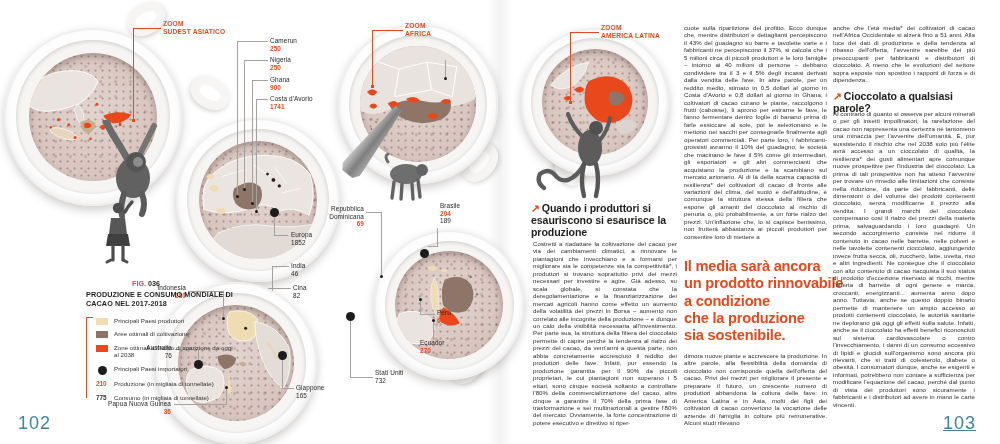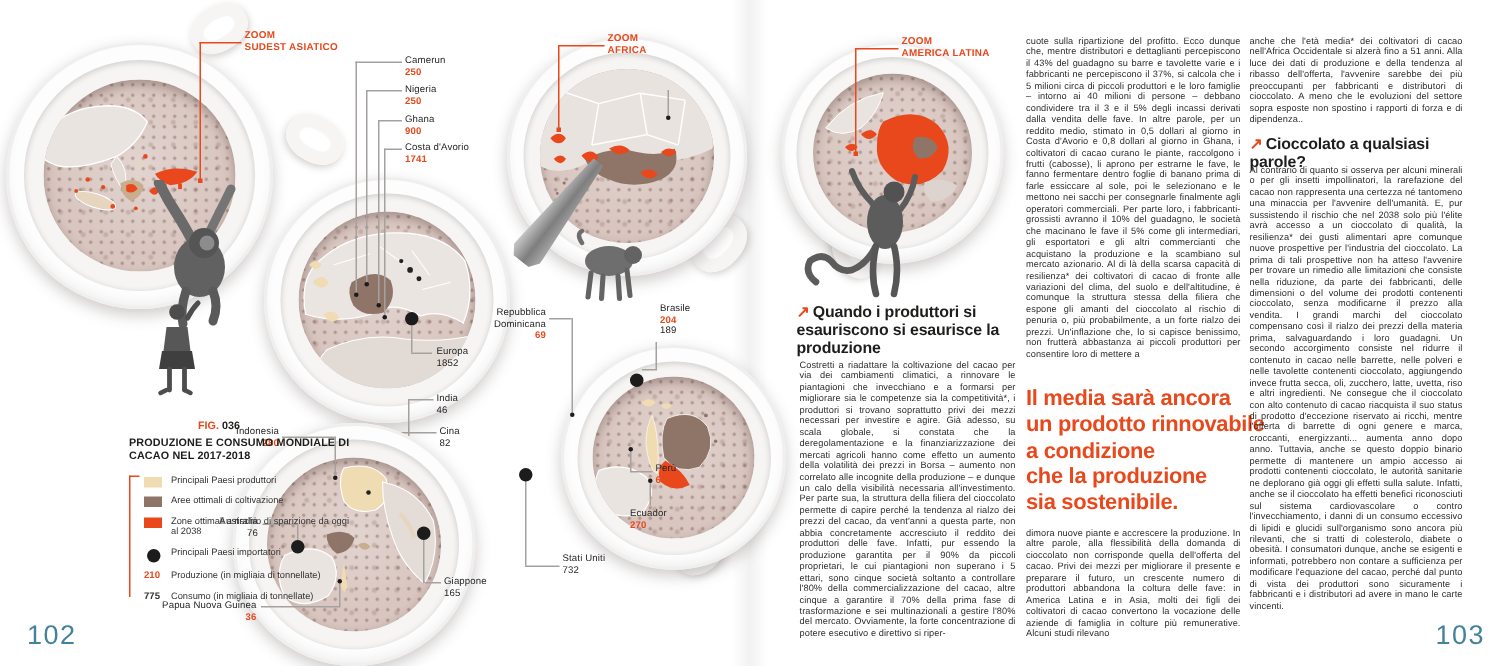--- a/index.html
+++ b/index.html
@@ -66,21 +66,21 @@
 
   
   .heading{position:absolute;font-size:10.6px;font-weight:bold;line-height:1.15;letter-spacing:-.1px;}
   .heading .arr{color:var(--accent);margin-right:2px;}
   .bodycol{position:absolute;font-size:6.15px;line-height:7.45px;text-align:justify;
     color:#2c2c2c;letter-spacing:.05px;}
   .quote{position:absolute;color:var(--accent);font-weight:bold;font-size:14.6px;
     line-height:17.3px;white-space:pre-line;letter-spacing:-.2px;}
   .pageno{position:absolute;bottom:10px;font-size:18px;color:var(--teal);
     font-family:"Liberation Sans",sans-serif;letter-spacing:1px;}
-  .pageno.l{left:18px;} .pageno.r{right:10px;text-align:center;}
+  .pageno.l{left:18px;} .pageno.r{right:24px;text-align:center;text-decoration:underline;}
 
   
   .figsvg{position:absolute;}
 </style>
 </head>
 <body>
 
 <div class="spread">
   <div class="gutter"></div>
 

